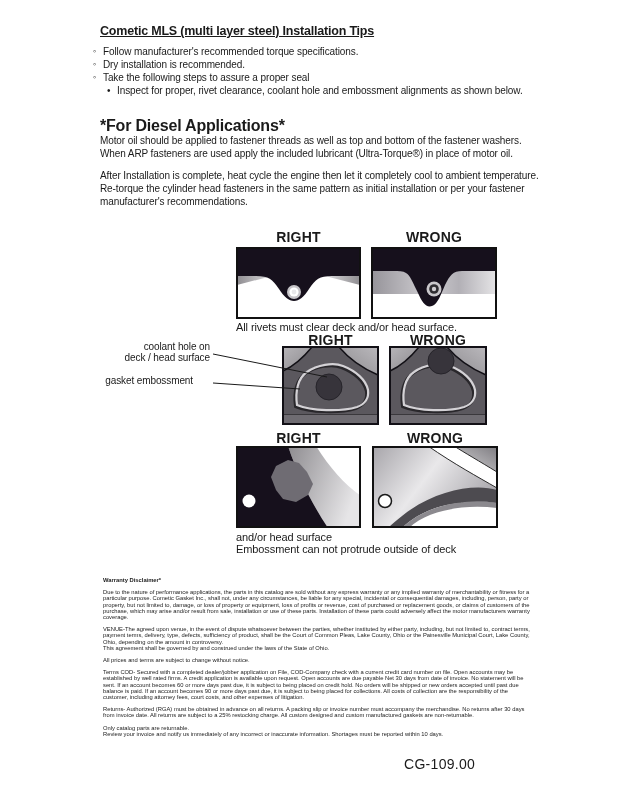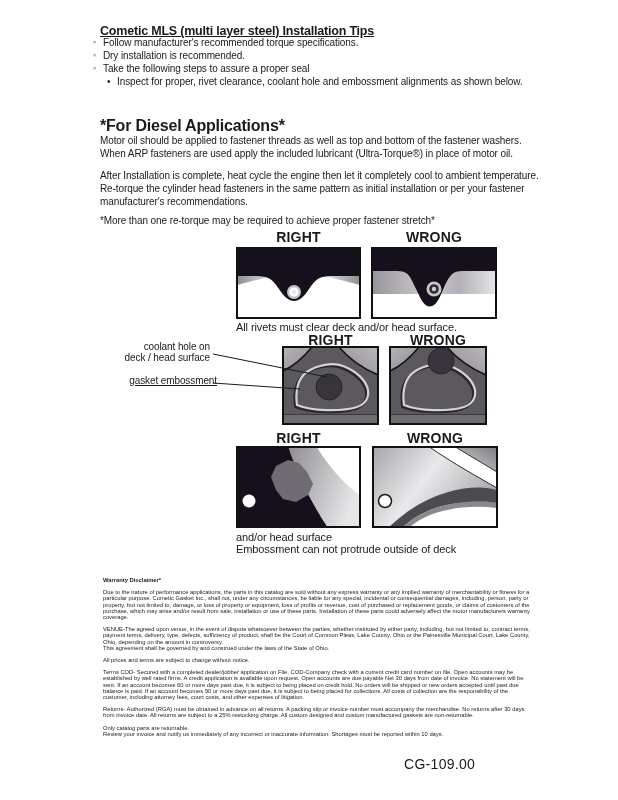--- a/index.html
+++ b/index.html
@@ -23,31 +23,30 @@
   .page-code{font-size:14px;letter-spacing:0.3px;}
   svg{display:block;}
 </style>
 </head>
 <body>
 
 <div class="page">
 
   <div class="abs title" style="left:100px;top:24px;">Cometic MLS (multi layer steel) Installation Tips</div>
 
-  <div class="abs bullets" style="left:93px;top:36px;width:470px;">
+  <div class="abs bullets" style="left:93px;top:45px;width:470px;">
     <div class="bullet">Follow manufacturer's recommended torque specifications.</div>
     <div class="bullet">Dry installation is recommended.</div>
     <div class="bullet">Take the following steps to assure a proper seal</div>
     <div class="sub-bullet">Inspect for proper, rivet clearance, coolant hole and embossment alignments as shown below.</div>
   </div>
 
   <div class="abs section-head" style="left:100px;top:117px;">*For Diesel Applications*</div>
   <div class="abs body-text" style="left:100px;top:169px;width:448px;">After Installation is complete, heat cycle the engine then let it completely cool to ambient temperature. Re-torque the cylinder head fasteners in the same pattern as initial installation or per your fastener manufacturer's recommendations.</div>
   <div class="abs body-text" style="left:100px;top:134px;width:448px;">Motor oil should be applied to fastener threads as well as top and bottom of the fastener washers. When ARP fasteners are used apply the included lubricant (Ultra-Torque®) in place of motor oil.</div>
-  <div class="abs body-text" style="left:100px;top:214px;width:448px;">*More than one re-torque may be required to achieve proper fastener stretch*</div>
 
   <div class="abs rw-label" style="left:236px;top:229px;width:125px;">RIGHT</div>
   <div class="abs rw-label" style="left:371px;top:229px;width:126px;">WRONG</div>
 
   <div class="abs" style="left:236px;top:247px;">
     <svg width="125" height="72" viewBox="0 0 125 72">
       <defs>
         <linearGradient id="w1l" x1="0" y1="0" x2="1" y2="0">
             <stop offset="0" stop-color="#8f8d91"></stop>
             <stop offset="1" stop-color="#dcdbdd"></stop>
@@ -90,21 +89,21 @@
 
   <div class="abs caption" style="left:236px;top:321px;width:300px;">All rivets must clear deck and/or head surface.</div>
 
   <div class="abs rw-label" style="left:282px;top:332px;width:97px;">RIGHT</div>
   <div class="abs rw-label" style="left:389px;top:332px;width:98px;">WRONG</div>
 
   <div class="abs leader-label" style="left:85px;top:341px;width:125px;">
     <div>coolant hole on</div>
     <div>deck / head surface</div>
   </div>
-  <div class="abs leader-label" style="left:92px;top:375px;width:125px;text-decoration:underline;">gasket embossment</div>
+  <div class="abs leader-label" style="left:68px;top:375px;width:125px;">gasket embossment</div>
 
   <div class="abs" style="left:282px;top:346px;">
     <svg width="97" height="79" viewBox="0 0 97 79">
       <defs>
         <linearGradient id="b1" x1="0" y1="0" x2="1" y2="1">
             <stop offset="0" stop-color="#b6b4b8"></stop>
             <stop offset="1" stop-color="#8c8a8e"></stop>
           </linearGradient>
         <linearGradient id="b2" x1="1" y1="0" x2="0" y2="1">
             <stop offset="0" stop-color="#bab8bc"></stop>

